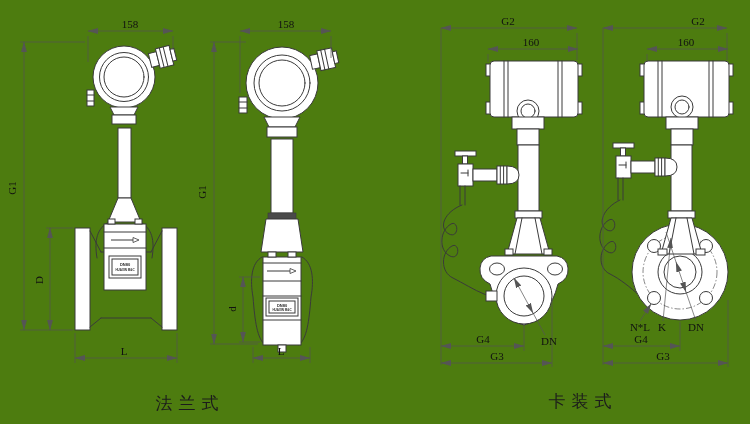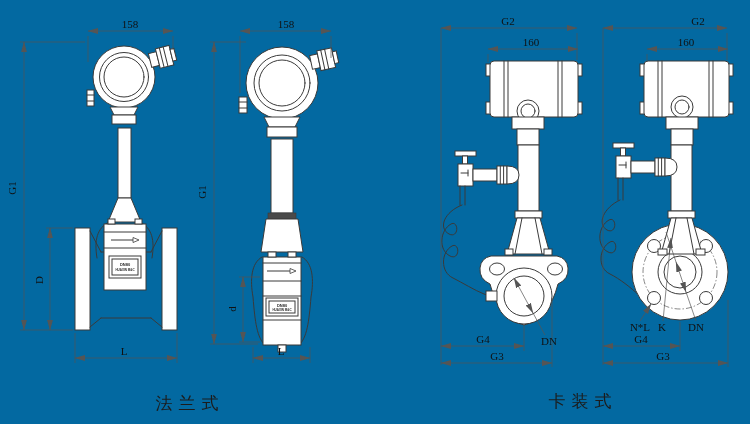--- a/index.html
+++ b/index.html
@@ -1,16 +1,16 @@
 <!DOCTYPE html>
 <html><head>
 <meta charset="utf-8">
 <style>
   html,body{margin:0;padding:0;background:#fff;}
-  #stage{position:relative;width:750px;height:424px;background:#0369a1;overflow:hidden;
+  #stage{position:relative;width:750px;height:424px;background:#4d7c0f;overflow:hidden;
          font-family:"Liberation Serif",serif;}
   svg{position:absolute;left:0;top:0;}
   .geo{stroke:#3a3a3a;fill:none;stroke-width:1;stroke-linecap:round;}
   .geow{stroke:#3a3a3a;fill:#fff;stroke-width:1;}
   .dark{fill:#4a4a4a;stroke:#3a3a3a;stroke-width:.6;}
   .dim{stroke:#555;fill:none;stroke-width:.7;}
   .dash{stroke:#555;fill:none;stroke-width:.7;stroke-dasharray:6 2 1.5 2;}
   .dtxt{font:11px "Liberation Serif",serif;fill:#111;stroke:none;}
   .dtxt.mid{text-anchor:middle;}
   .cap{font:17px "Liberation Serif",serif;fill:#1c1c1c;stroke:none;letter-spacing:6px;text-anchor:middle;}

